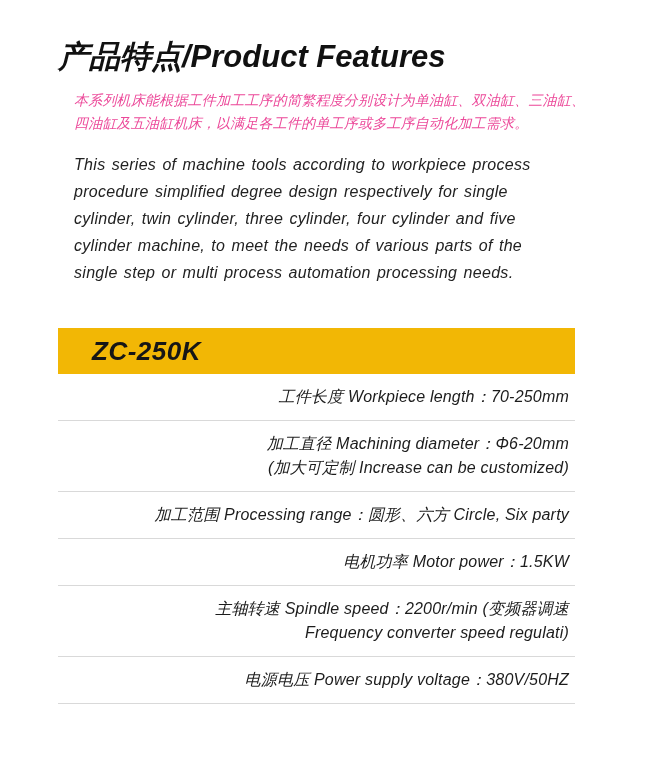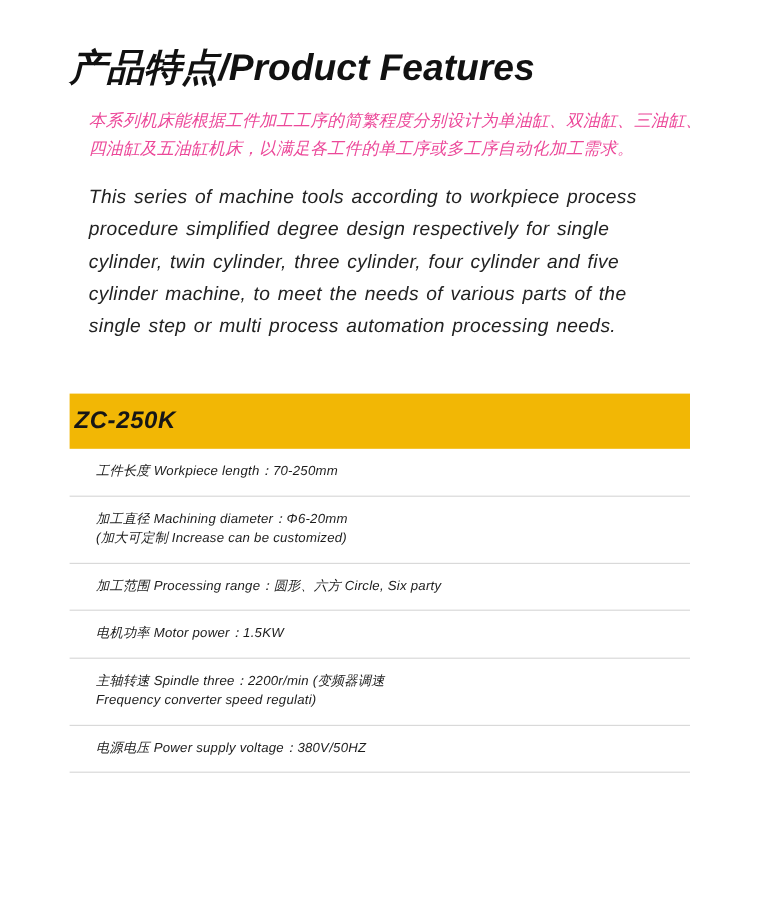--- a/index.html
+++ b/index.html
@@ -48,35 +48,36 @@
   .spec-table {
     margin-top: 42px;
     width: 517px;
     border-collapse: collapse;
   }
   .spec-header {
     background: #f2b705;
     height: 46px;
   }
   .spec-header .model {
-    font-size: 20px;
+    font-size: 26px;
     font-weight: bold;
     color: #161616;
-    padding-left: 4px;
+    padding-left: 34px;
     letter-spacing: 0.5px;
   }
   .spec-row {
     border-bottom: 1px solid #d9d9d9;
   }
   .spec-row td {
     padding: 11px 6px 11px 22px;
-    font-size: 11px;
+    font-size: 16px;
     line-height: 1.5;
     color: #1c1c1c;
     letter-spacing: 0.2px;
+    text-align: right;
   }
   .spec-row .line2 {
     display: block;
   }
 </style>
 </head>
 <body>
 
 <div class="page">
 
@@ -107,21 +108,21 @@
           <span>加工范围 Processing range：圆形、六方 Circle, Six party</span>
         </td>
       </tr>
       <tr class="spec-row">
         <td>
           <span>电机功率 Motor power：1.5KW</span>
         </td>
       </tr>
       <tr class="spec-row">
         <td>
-          <span>主轴转速 Spindle three：2200r/min (变频器调速</span>
+          <span>主轴转速 Spindle speed：2200r/min (变频器调速</span>
           <span class="line2">Frequency converter speed regulati)</span>
         </td>
       </tr>
       <tr class="spec-row">
         <td>
           <span>电源电压 Power supply voltage：380V/50HZ</span>
         </td>
       </tr>
 
     </tbody>

